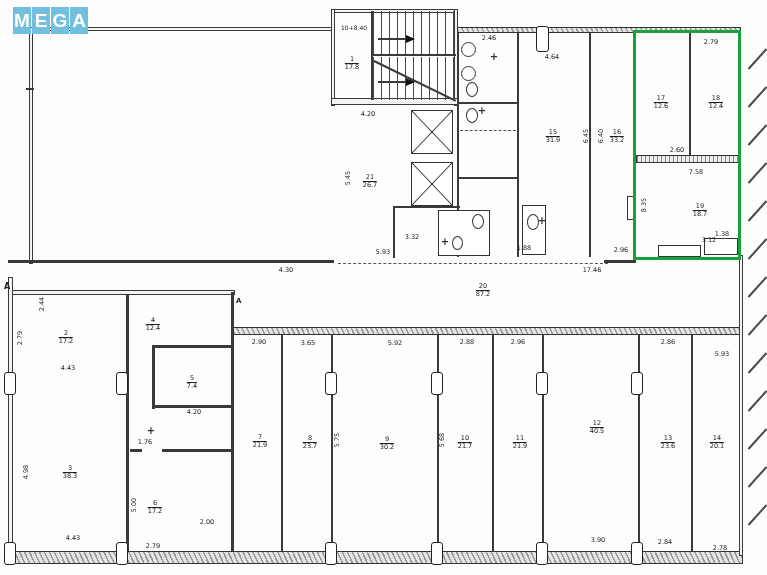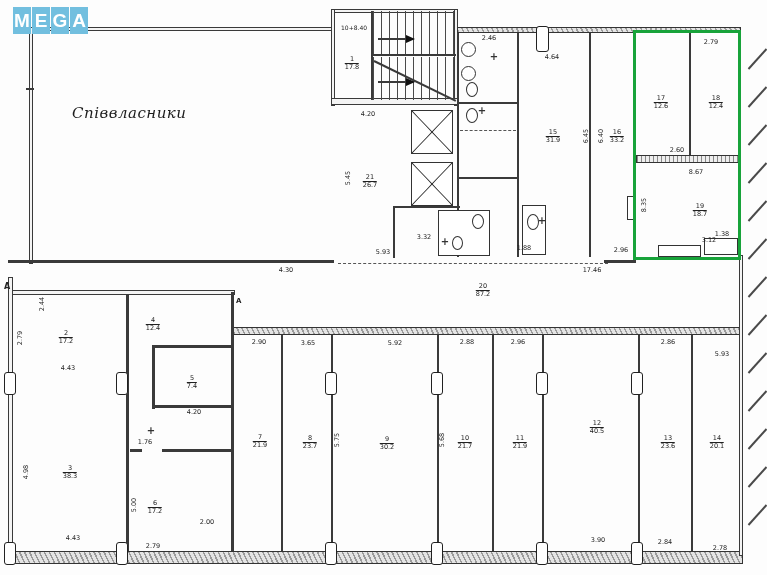--- a/index.html
+++ b/index.html
@@ -34,21 +34,20 @@
 
 <div id="c">
 
   <div class="logo">
     <span>M</span>
     <span>E</span>
     <span>G</span>
     <span>A</span>
   </div>
 
-  <div class="coown">Співвласники</div>
 
   <div class="wd" style="left:30px;top:27px;width:302px;height:4px"></div>
   <div class="wd" style="left:29px;top:27px;width:4px;height:237px"></div>
   <div class="wt" style="left:26px;top:88px;width:8px;height:2px"></div>
 
   <div class="wd" style="left:331px;top:9px;width:127px;height:4px"></div>
   <div class="wd" style="left:331px;top:9px;width:4px;height:97px"></div>
   <div class="wd" style="left:454px;top:9px;width:4px;height:97px"></div>
   <div class="wd" style="left:331px;top:98px;width:127px;height:7px"></div>
   <div class="wt" style="left:371px;top:11px;width:2px;height:89px"></div>
@@ -180,21 +179,21 @@
   <div class="rm" style="left:717px;top:443px"><span class="no">14</span><span>20.1</span></div>
 
   <span class="dim" style="left:368px;top:114px">4.20</span>
   <span class="dim" style="left:489px;top:38px">2.46</span>
   <span class="dim" style="left:383px;top:252px">5.93</span>
   <span class="dim" style="left:286px;top:270px">4.30</span>
   <span class="dim" style="left:592px;top:270px">17.46</span>
   <span class="dim" style="left:621px;top:250px">2.96</span>
   <span class="dim" style="left:711px;top:42px">2.79</span>
   <span class="dim" style="left:677px;top:150px">2.60</span>
-  <span class="dim" style="left:696px;top:172px">8.67</span>
+  <span class="dim" style="left:696px;top:172px">7.58</span>
   <span class="dim dimv" style="left:644px;top:205px">8.35</span>
   <span class="dim" style="left:709px;top:240px">3.12</span>
   <span class="dim" style="left:722px;top:234px">1.38</span>
   <span class="dim" style="left:259px;top:342px">2.90</span>
   <span class="dim" style="left:308px;top:343px">3.65</span>
   <span class="dim" style="left:395px;top:343px">5.92</span>
   <span class="dim" style="left:467px;top:342px">2.88</span>
   <span class="dim" style="left:518px;top:342px">2.96</span>
   <span class="dim" style="left:668px;top:342px">2.86</span>
   <span class="dim" style="left:598px;top:540px">3.90</span>
@@ -208,18 +207,18 @@
   <span class="dim" style="left:207px;top:522px">2.00</span>
   <span class="dim" style="left:153px;top:546px">2.79</span>
   <span class="dim dimv" style="left:134px;top:505px">5.00</span>
   <span class="dim dimv" style="left:348px;top:178px">5.45</span>
   <span class="dim dimv" style="left:586px;top:136px">6.45</span>
   <span class="dim dimv" style="left:601px;top:136px">6.40</span>
   <span class="dim dimv" style="left:337px;top:440px">5.75</span>
   <span class="dim dimv" style="left:442px;top:440px">5.68</span>
   <span class="dim" style="left:145px;top:442px">1.76</span>
   <span class="dim" style="left:722px;top:354px">5.93</span>
-  <span class="dim" style="left:424px;top:237px">3.32</span>
+  <span class="dim" style="left:412px;top:237px">3.32</span>
   <span class="dim" style="left:524px;top:248px">1.88</span>
   <span class="dim" style="left:552px;top:57px">4.64</span>
   <span class="dim dimv" style="left:42px;top:304px">2.44</span>
 
 </div>
 
 </body></html>

